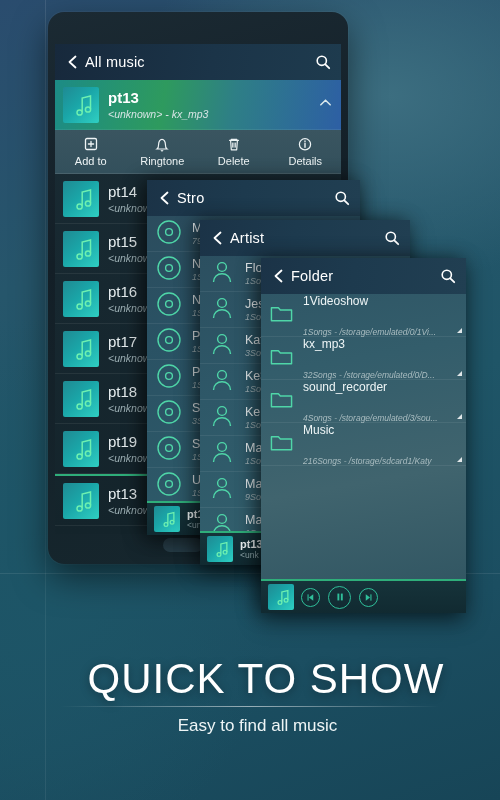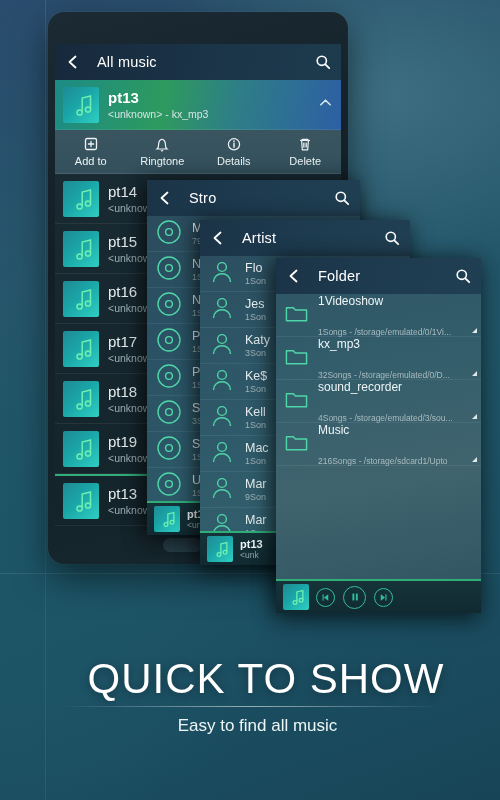--- a/index.html
+++ b/index.html
@@ -39,36 +39,36 @@
   }
   .screen {
     position:absolute; left:7px; top:32px; width:286px; height:490px;
     overflow:hidden; background:#16252c;
   }
 
   
   .panel { position:absolute; overflow:hidden;
     box-shadow:-5px 0 18px rgba(0,0,0,.45), 0 8px 22px rgba(0,0,0,.4); }
   .hdr {
-    height:36px; display:flex; align-items:center; gap:16px; padding:0 10px;
+    height:36px; display:flex; align-items:center; gap:4px; padding:0 10px;
     background:linear-gradient(100deg,#1b3347 0%, #1d3a4e 45%, #213f52 100%);
     color:#fff;
   }
   .hdr-title { font-size:14.5px; font-weight:400; letter-spacing:.2px; flex:1; }
   .chev-back { width:16px; height:16px; flex:0 0 auto; }
   .srch { width:16px; height:16px; flex:0 0 auto; }
 
   .list { position:absolute; left:0; right:0; top:36px; bottom:0; }
 
   
   .row { display:flex; align-items:center; gap:9px; padding:0 8px;
     border-bottom:1px solid rgba(255,255,255,.07); position:relative; }
   .row .tt { flex:1; min-width:0; overflow:hidden; }
   .r-title { color:#e7eef0; white-space:nowrap; overflow:hidden; }
-  .r-sub { color:#9db0b5; white-space:nowrap; overflow:hidden; }
+  .r-sub { color:#9db0b5; white-space:nowrap; overflow:hidden;font-style:italic; }
 
   
   .p-all { left:0; top:0; width:286px; height:490px;
     background:linear-gradient(180deg,#1a2c35 0%, #14242b 100%); }
   .p-all .hdr { background:linear-gradient(100deg,#17293c 0%,#1b3448 55%,#1e3b4e 100%); }
   .am-row { height:50px; }
   .am-row .r-title { font-size:15px; }
   .am-row .r-sub { font-size:10.5px; margin-top:2px; }
   .am-row.sel {
     background:linear-gradient(100deg,#1c8b86 0%, #2e9a5e 38%, #2e7f86 62%, #2d5fa4 100%);
@@ -97,21 +97,21 @@
   .al-row .r-sub { font-size:9px; margin-top:1px; }
 
   
   .p-artist { left:200px; top:220px; width:210px; height:345px;
     background:linear-gradient(165deg,#2b4d5e 0%, #2e5868 45%, #33616e 100%); }
   .ar-row { height:36px; }
   .ar-row .r-title { font-size:12.5px; }
   .ar-row .r-sub { font-size:9px; margin-top:1px; }
 
   
-  .p-folder { left:276px; top:258px; width:205px; height:355px;
+  .p-folder { left:261px; top:258px; width:205px; height:355px;
     background:linear-gradient(170deg,#2e5464 0%, #335d6b 30%, #40646e 62%, #2e5360 100%); }
   .fo-row { height:43px; }
   .fo-row .r-title { font-size:12px; color:#eef5f6; }
   .fo-row .r-sub { font-size:8.5px; color:#a9bcc0; margin-top:19px; }
   .corner-tri { position:absolute; right:4px; bottom:3px; width:0; height:0;
     border-left:5px solid transparent; border-bottom:5px solid rgba(255,255,255,.85); }
 
   
   .mini {
     position:absolute; left:0; right:0; bottom:0; height:34px;
@@ -198,34 +198,34 @@
                 <svg viewBox="0 0 18 16" width="18" height="16">
                     <path d="M4 12 h10 c-1.6-1.2-1.6-3-1.6-4.6 C12.4 4.6 11 2.3 9 2.3 S5.6 4.6 5.6 7.4 C5.6 9 5.6 10.8 4 12 Z" fill="none" stroke="#eef4f5" stroke-width="1.2"></path>
                     <path d="M8 13.2 a1.1 1.1 0 0 0 2 0" fill="none" stroke="#eef4f5" stroke-width="1.1"></path>
                   </svg>
               </span>
               <span class="act-lb">Ringtone</span>
             </div>
             <div class="act">
               <span class="act-ico">
                 <svg viewBox="0 0 18 16" width="18" height="16">
+                    <path d="M4.6 3.4 h8.8 M6.2 3.4 v-1 h5.6 v1 M5.6 3.4 l.7 9.4 h5.4 l.7-9.4" fill="none" stroke="#eef4f5" stroke-width="1.2" stroke-linecap="round" stroke-linejoin="round"></path>
+                    <path d="M7.6 5.6 v5 M9 5.6 v5 M10.4 5.6 v5" stroke="#eef4f5" stroke-width=".9"></path>
+                  </svg>
+              </span>
+              <span class="act-lb">Delete</span>
+            </div>
+            <div class="act">
+              <span class="act-ico">
+                <svg viewBox="0 0 18 16" width="18" height="16">
                     <circle cx="9" cy="7.3" r="5.6" fill="none" stroke="#eef4f5" stroke-width="1.25"></circle>
                     <path d="M9 3.9 v.6 M9 6.2 v4" stroke="#eef4f5" stroke-width="1.4" stroke-linecap="round"></path>
                   </svg>
               </span>
               <span class="act-lb">Details</span>
-            </div>
-            <div class="act">
-              <span class="act-ico">
-                <svg viewBox="0 0 18 16" width="18" height="16">
-                    <path d="M4.6 3.4 h8.8 M6.2 3.4 v-1 h5.6 v1 M5.6 3.4 l.7 9.4 h5.4 l.7-9.4" fill="none" stroke="#eef4f5" stroke-width="1.2" stroke-linecap="round" stroke-linejoin="round"></path>
-                    <path d="M7.6 5.6 v5 M9 5.6 v5 M10.4 5.6 v5" stroke="#eef4f5" stroke-width=".9"></path>
-                  </svg>
-              </span>
-              <span class="act-lb">Delete</span>
             </div>
           </div>
 
           <div class="row am-row">
             <div class="thumb">
               <svg viewBox="0 0 36 36" width="36" height="36">
                   <path d="M14 25.5 a2.6 2.6 0 1 0 5.2 0 a2.6 2.6 0 1 0 -5.2 0 M19.2 25.5 L19.2 11 L27.5 9 L27.5 22" fill="none" stroke="#6df0b0" stroke-width="1.5"></path>
                   <circle cx="25" cy="22.5" r="2.6" fill="none" stroke="#6df0b0" stroke-width="1.5"></circle>
                 </svg>
             </div>
@@ -598,21 +598,21 @@
           <div class="r-sub">4Songs  -  /storage/emulated/3/sou...</div>
         </div>
         <span class="corner-tri"></span>
       </div>
       <div class="row fo-row">
         <span><svg viewBox="0 0 26 24" width="25" height="23">
               <path d="M2.5 19.5 V6 h7.2 l2.1 2.4 h11.7 V19.5 Z" fill="none" stroke="#4fd6a8" stroke-width="1.5" stroke-linejoin="round"></path>
             </svg></span>
         <div class="tt">
           <div class="r-title">Music</div>
-          <div class="r-sub">216Songs  -  /storage/sdcard1/Upto</div>
+          <div class="r-sub">216Songs  -  /storage/sdcard1/Katy</div>
         </div>
         <span class="corner-tri"></span>
       </div>
     </div>
     <div class="mini">
       <div class="thumb small">
         <svg viewBox="0 0 36 36" width="26" height="26">
             <path d="M14 25.5 a2.6 2.6 0 1 0 5.2 0 a2.6 2.6 0 1 0 -5.2 0 M19.2 25.5 L19.2 11 L27.5 9 L27.5 22" fill="none" stroke="#6df0b0" stroke-width="1.8"></path>
             <circle cx="25" cy="22.5" r="2.6" fill="none" stroke="#6df0b0" stroke-width="1.8"></circle>
           </svg>

